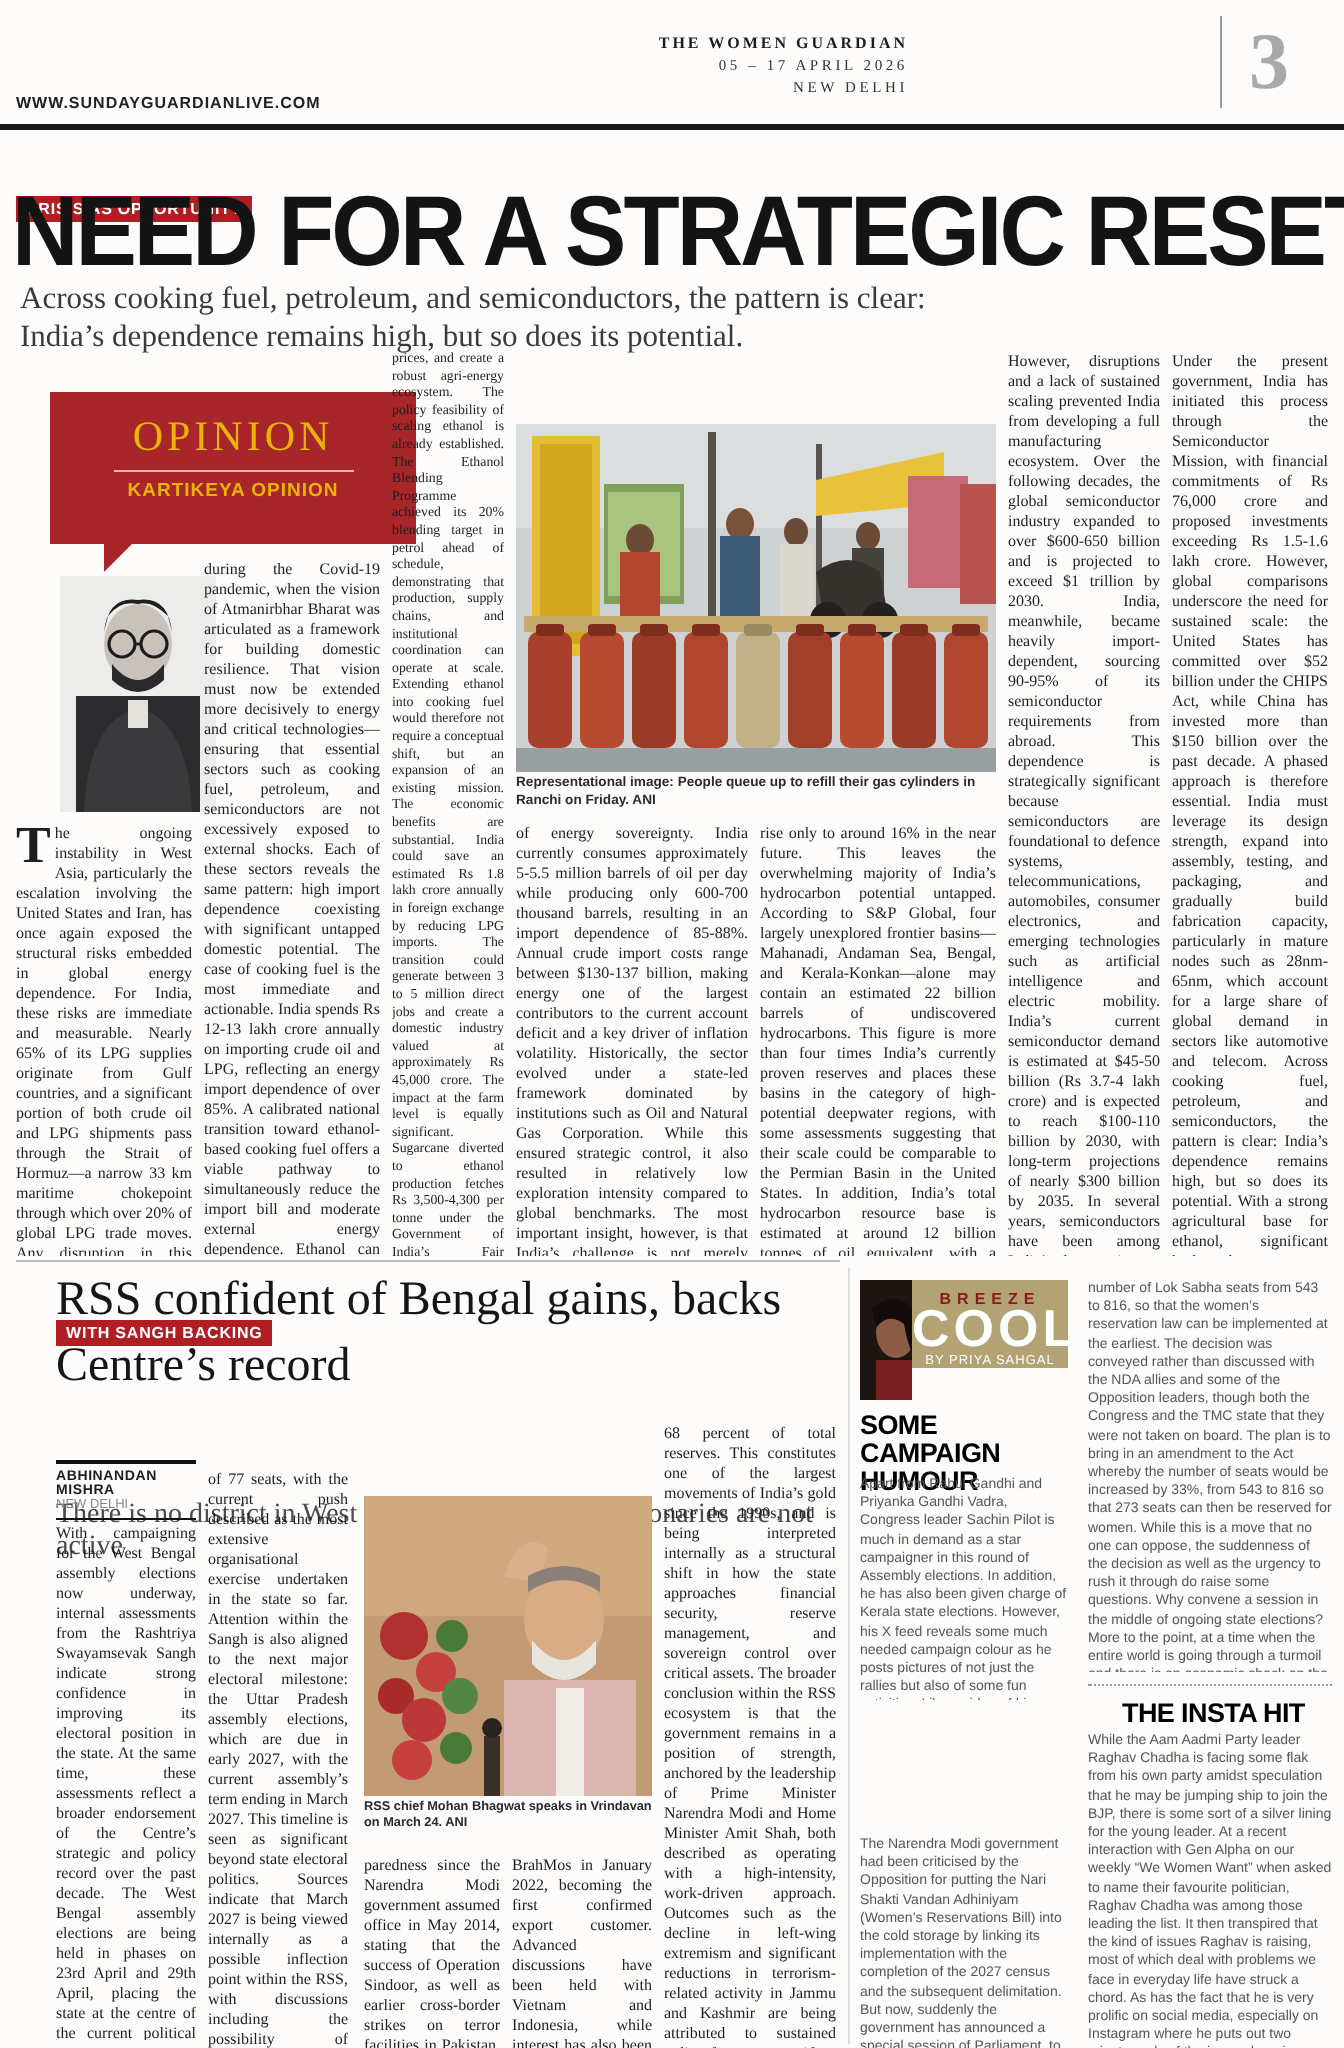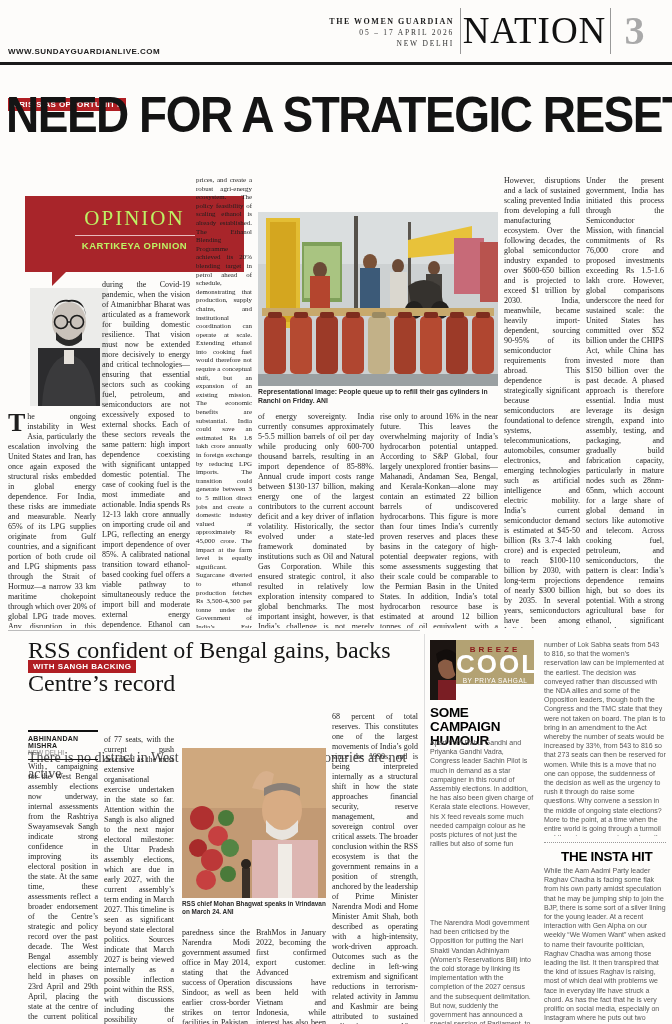--- a/index.html
+++ b/index.html
@@ -38,21 +38,21 @@
   .c1 { left:8px;  top:236px; width:88px;  height:216px; }
   .c2 { left:102px; top:104px; width:88px; height:348px; }
   .c3 { left:196px; top:0px;  width:56px;  height:452px; font-size:6.9px; line-height:8.6px; }
   .cA { left:258px; top:236px; width:116px; height:216px; }
   .cB { left:380px; top:236px; width:118px; height:216px; }
   .c5 { left:504px; top:0px;  width:76px;  height:452px; }
   .c6 { left:586px; top:0px;  width:78px;  height:452px; }
   .dropcap { float:left; font-size:26px; line-height:22px; font-weight:bold; padding-right:2px; font-family:"Liberation Serif",serif; }
 
   
-  .opinion { position:absolute; left:25px; top:20px; width:219px; height:76px; background:#a8252a; color:#bef264;
+  .opinion { position:absolute; left:25px; top:20px; width:183px; height:76px; background:#a8252a; color:#eab308;
              text-align:center; }
   .opinion .o1 { font-family:"Liberation Serif",serif; font-size:21px; letter-spacing:2px; margin-top:10px; }
   .opinion .orule { width:120px; height:1px; background:#e8b9ba; margin:4px auto 4px auto; }
   .opinion .o2 { font-family:"Liberation Sans",sans-serif; font-weight:bold; font-size:9.5px; letter-spacing:.5px; }
   .opinion-tail { position:absolute; left:52px; top:96px; width:0; height:0;
                   border-left:14px solid #a8252a; border-bottom:14px solid transparent; }
 
   .author-photo { position:absolute; left:30px; top:112px; width:78px; height:118px; background:#e7e6e4; }
 
   .lead-photo { position:absolute; left:258px; top:36px; width:240px; height:174px; background:#c9c6c0; }
@@ -104,29 +104,32 @@
 
 <div class="page">
 
   <div class="hdr">
     <div class="site-url">WWW.SUNDAYGUARDIANLIVE.COM</div>
     <div class="hdr-meta">
       <div class="m1">THE WOMEN GUARDIAN</div>
       <div class="m2">05 – 17 APRIL 2026</div>
       <div class="m3">NEW DELHI</div>
     </div>
-    <div class="hdr-sec">NATION</div>
     <div class="hdr-num">3</div>
   </div>
   <div class="hdr-rule"></div>
 
   <div class="lead-kicker">
     <span class="tag">CRISIS AS OPPORTUNITY</span>
   </div>
   <div class="lead-hl">NEED FOR A STRATEGIC RESET</div>
+  <div class="lead-sf">
+    <span style="display:block">Across cooking fuel, petroleum, and semiconductors, the pattern is clear:</span>
+    <span style="display:block">India’s dependence remains high, but so does its potential.</span>
+  </div>
 
   <div class="lead-body">
 
     <div class="opinion">
       <div class="o1">OPINION</div>
       <div class="orule"></div>
       <div class="o2">KARTIKEYA OPINION</div>
     </div>
     <div class="opinion-tail"></div>
 

